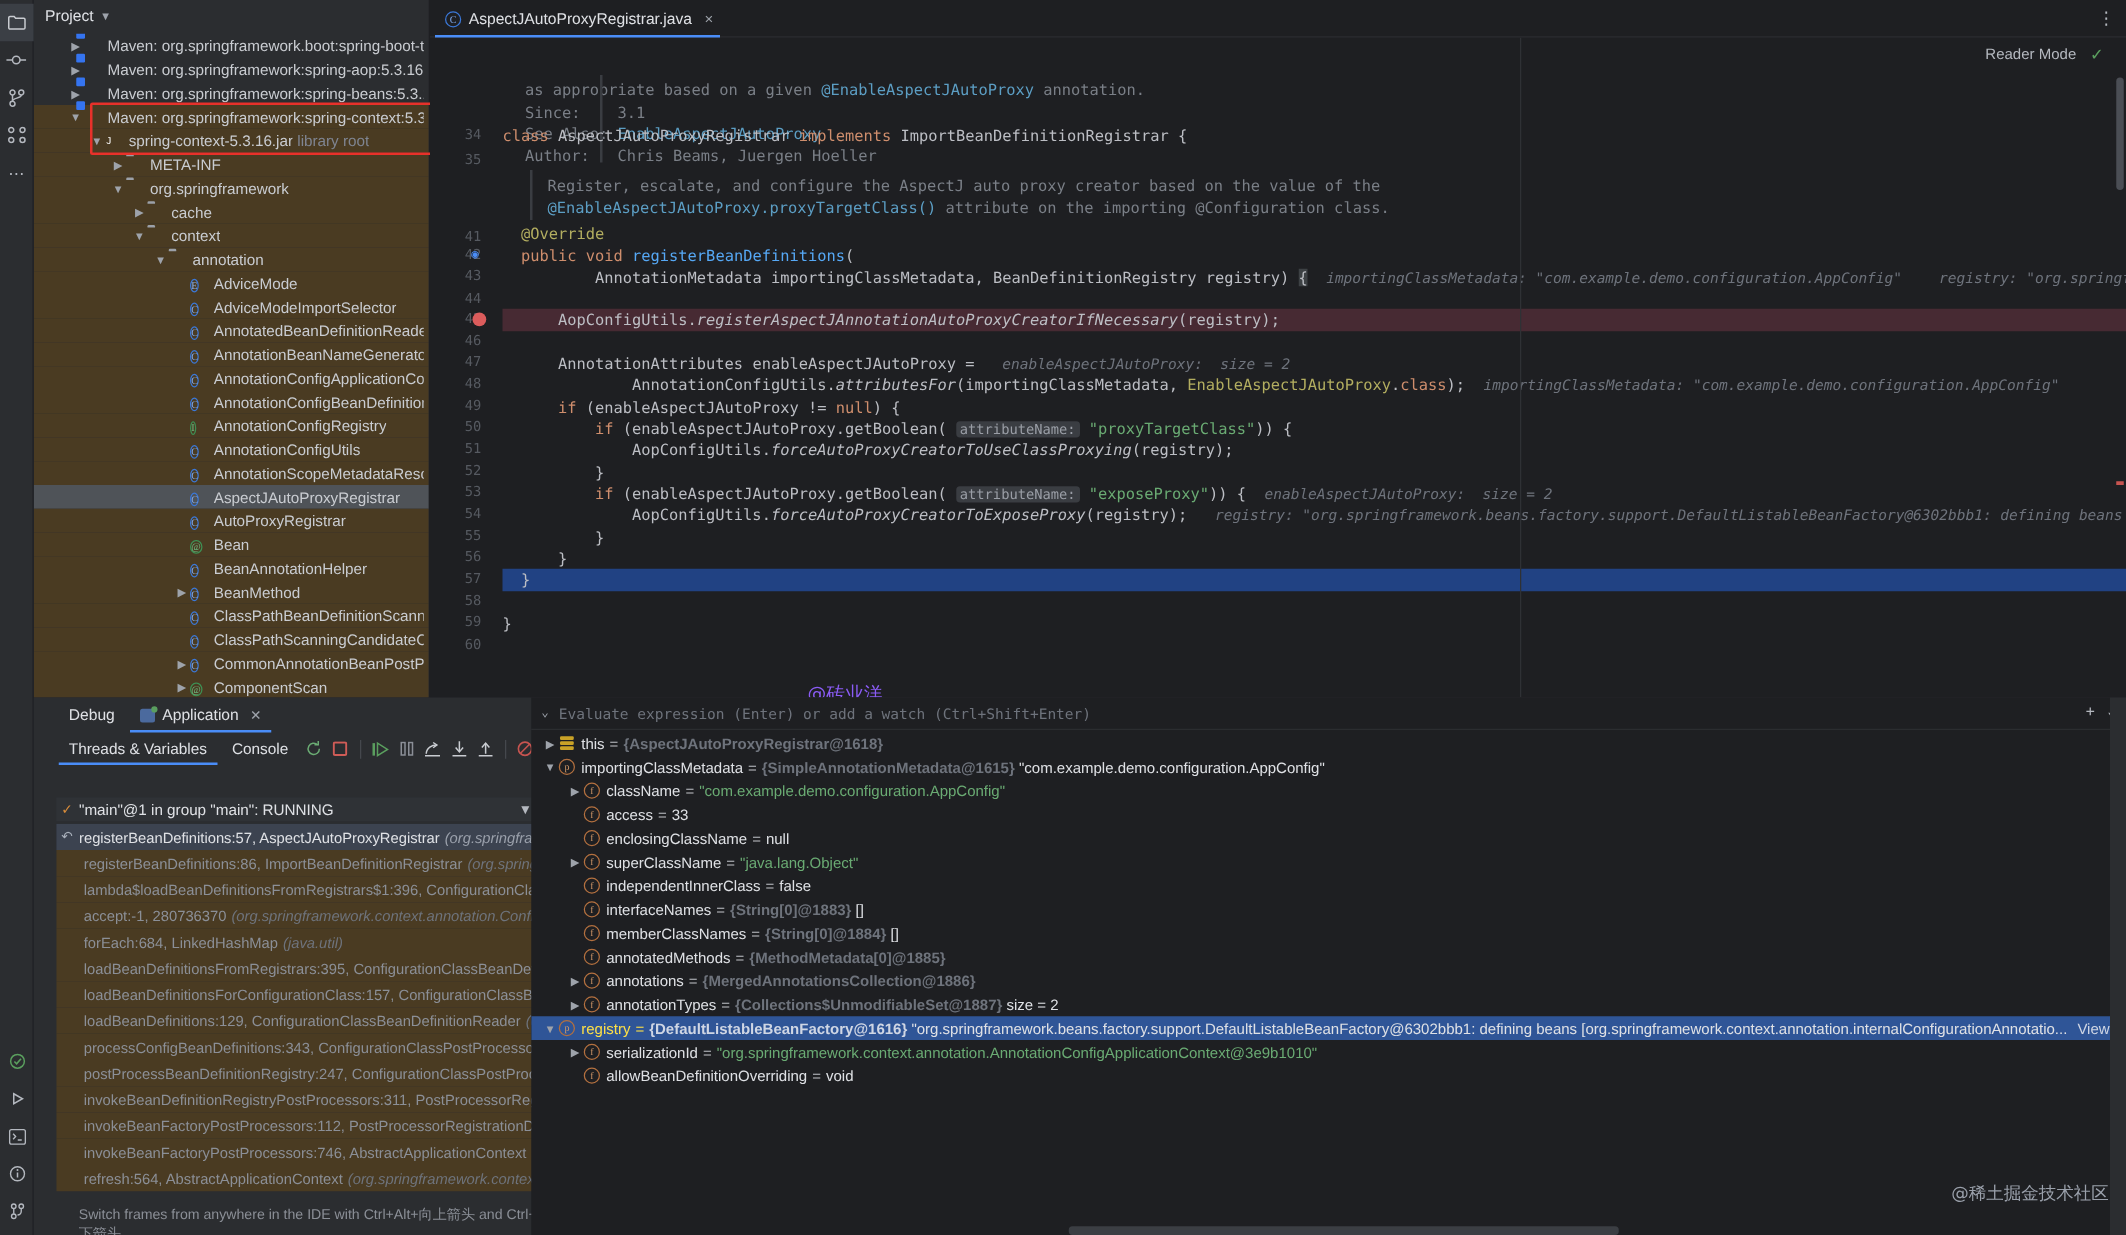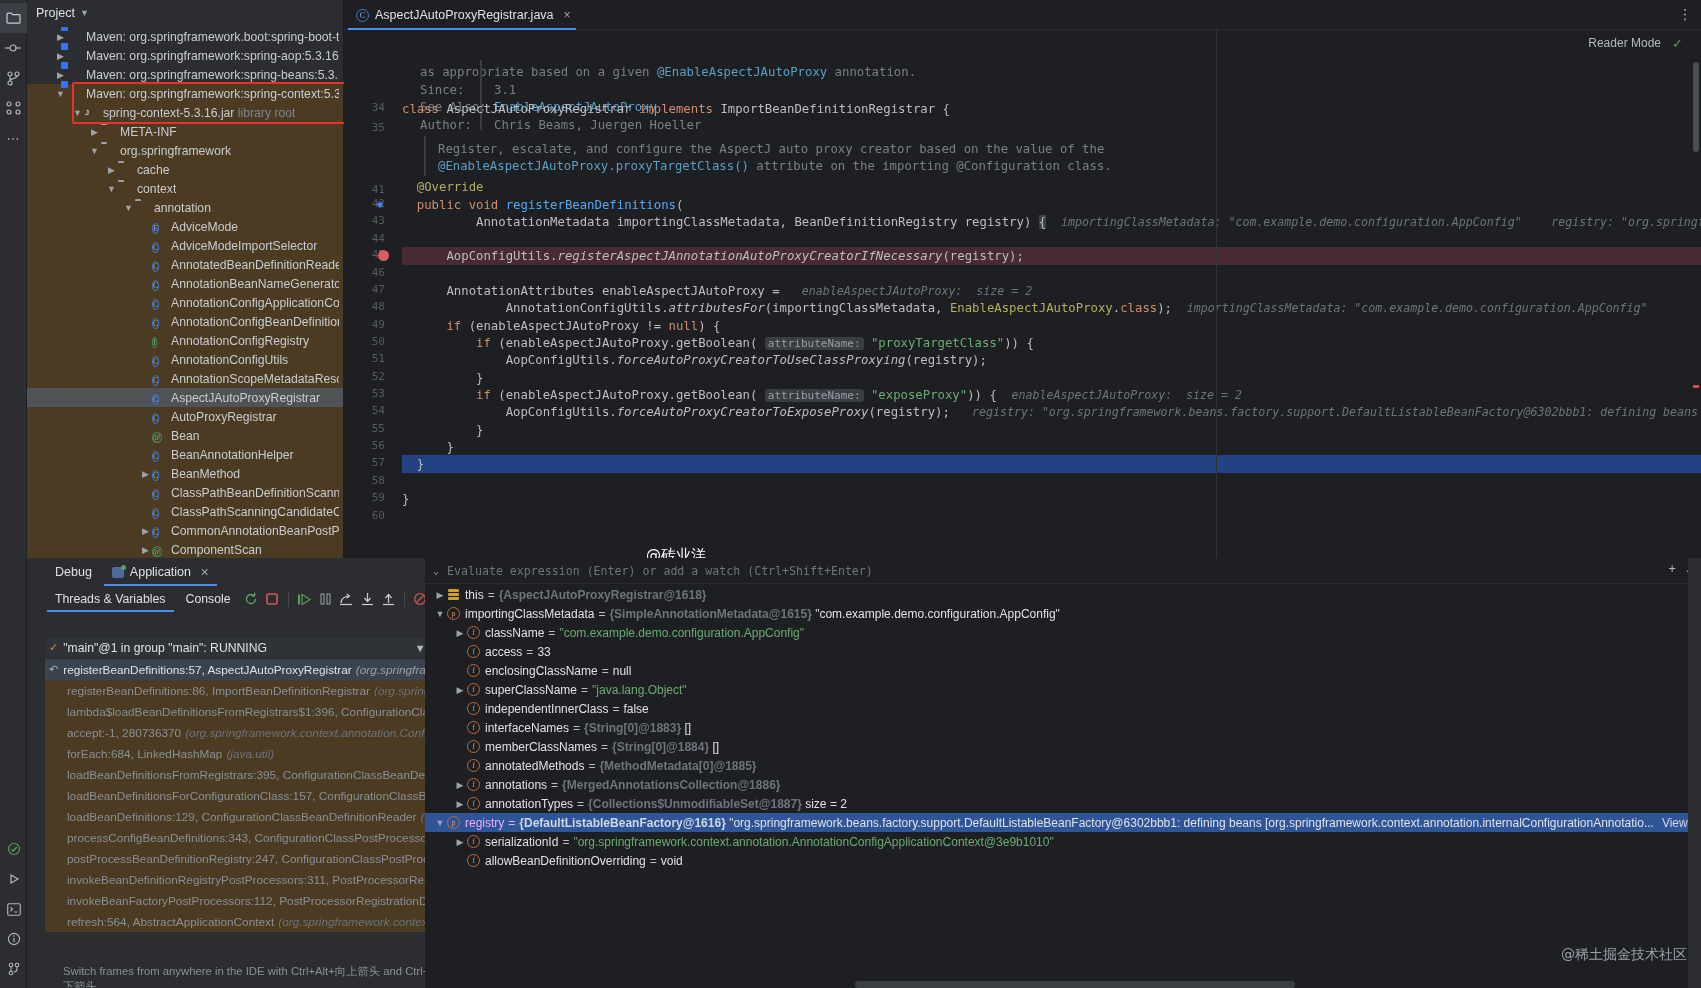--- a/index.html
+++ b/index.html
@@ -107,21 +107,21 @@
   .hintbox { color:#9a9ea6; background:#3a3d42; border-radius:3px; padding:0 3px; font-size:11px; font-style:normal;}
   .jdoc { color:#7a7f87; }
   .jdoc-lnk { color:#5c9ec4; }
   .exec-line { position:absolute; left:0; right:0; height:17.6px; background:#472a33; }
   .sel-line { position:absolute; left:0; right:0; height:17.6px; background:#214283; }
   .brkpt { position:absolute; width:11px; height:11px; border-radius:50%; background:#db5c5c; }
   .ovr-icon { position:absolute; width:11px; height:11px; color:#4a8df8; font-size:10px;}
   .scroll-right { position:absolute; right:0; top:30px; width:10px; bottom:0; }
   .scroll-thumb { position:absolute; right:2px; width:6px; background:#4b4e55; border-radius:3px;}
   .err-mark { position:absolute; right:2px; width:6px; height:3px; background:#c75450; }
-  .watermark-cn { position:absolute; color:#ffffff; font-size:15px; font-family:"DejaVu Sans", sans-serif;}
+  .watermark-cn { position:absolute; color:#8b5cf6; font-size:15px; font-family:"DejaVu Sans", sans-serif;}
 
   
   .debug-panel { position:absolute; left:27px; top:558px; right:0; bottom:0; background:#2b2d30; }
   .debug-tabs { height:28px; display:flex; align-items:center; padding-left:18px; gap:0; }
   .dtab { font-size:12.5px; color:#dfe1e5; padding: 0 10px; height:28px; display:flex; align-items:center; gap:6px; position:relative;}
   .dtab .underline2 { position:absolute; left:2px; right:2px; bottom:0; height:2px; background:#4a8df8; }
   .dtab .x { color:#9ea3ab; font-size:11px; margin-left:3px;}
   .app-ico { width:12px;height:11px;background:#4b6a9e;border-radius:2px;position:relative;}
   .app-ico:after{content:'';position:absolute;right:-2px;top:-2px;width:5px;height:5px;border-radius:50%;background:#5a9e5e;}
 
@@ -162,21 +162,21 @@
   .varrow { width:14px; flex:0 0 14px; text-align:center; color:#9ea3ab; font-size:9px;}
   .vico { width:13px;height:13px;border-radius:50%;border:1.3px solid #b3703f;color:#d49a6a;font-size:8px;line-height:11px;text-align:center;margin-right:5px;flex:0 0 13px; font-family:"Liberation Serif",serif;}
   .vico.stack { border:none; border-radius:0; background:none; position:relative; color:transparent;}
   .vico.stack:before{content:'';position:absolute;left:1px;top:1px;width:11px;height:3px;background:#c9a227;border-radius:1px;box-shadow:0 4px 0 #c9a227, 0 8px 0 #c9a227;}
   .vname { color:#dfe1e5; }
   .veq { color:#bcbec4; margin:0 4px;}
   .vref { color:#6e737c;font-weight:bold; }
   .vstr { color:#6aab73; }
   .vplain { color:#dfe1e5; }
   .vrow.selected .vref, .vrow.selected .vstr, .vrow.selected .vnum { color:#cfd6e4; }
-  .vrow.selected .vname, .vrow.selected .veq { color:#f0abfc; }
+  .vrow.selected .vname, .vrow.selected .veq { color:#fde047; }
   .view-link { color:#cfd6e4; margin-left:8px; }
   .vars-right-icons { position:absolute; right:8px; top:4px; display:flex; gap:10px; color:#b4b8bf; font-size:12px;}
   .watermark-jj { position:absolute; right:14px; bottom:24px; color:#9aa0ab; font-size:14px; font-family:"DejaVu Sans", sans-serif;}
   .bottom-scroll { position:absolute; left:430px; bottom:0; width:440px; height:7px; background:#3b3e43; border-radius:3px;}
   .right-strip { position:absolute; right:0; top:558px; width:13px; bottom:0; background:#2b2d30;}
 </style>
 </head>
 <body>
 
 <div class="app">
@@ -579,20 +579,24 @@
           <div class="frame">
             <span>postProcessBeanDefinitionRegistry:247, ConfigurationClassPostProcessor</span>
           </div>
           <div class="frame">
             <span>invokeBeanDefinitionRegistryPostProcessors:311, PostProcessorRegistrationDelegate</span>
           </div>
           <div class="frame">
             <span>invokeBeanFactoryPostProcessors:112, PostProcessorRegistrationDelegate</span>
           </div>
           <div class="frame">
+            <span>invokeBeanFactoryPostProcessors:746, AbstractApplicationContext</span>
+            <span class="pkg">(org.springframework.context.support)</span>
+          </div>
+          <div class="frame">
             <span>refresh:564, AbstractApplicationContext</span>
             <span class="pkg">(org.springframework.context.support)</span>
           </div>
         </div>
       <div class="frames-scroll">
         <div class="frames-thumb" style="top:0px; height:140px;"></div>
       </div>
       <div class="status-hint">
         <span>Switch frames from anywhere in the IDE with Ctrl+Alt+向上箭头 and Ctrl+Alt+向下箭头</span>
         <span class="status-x">✕</span>

